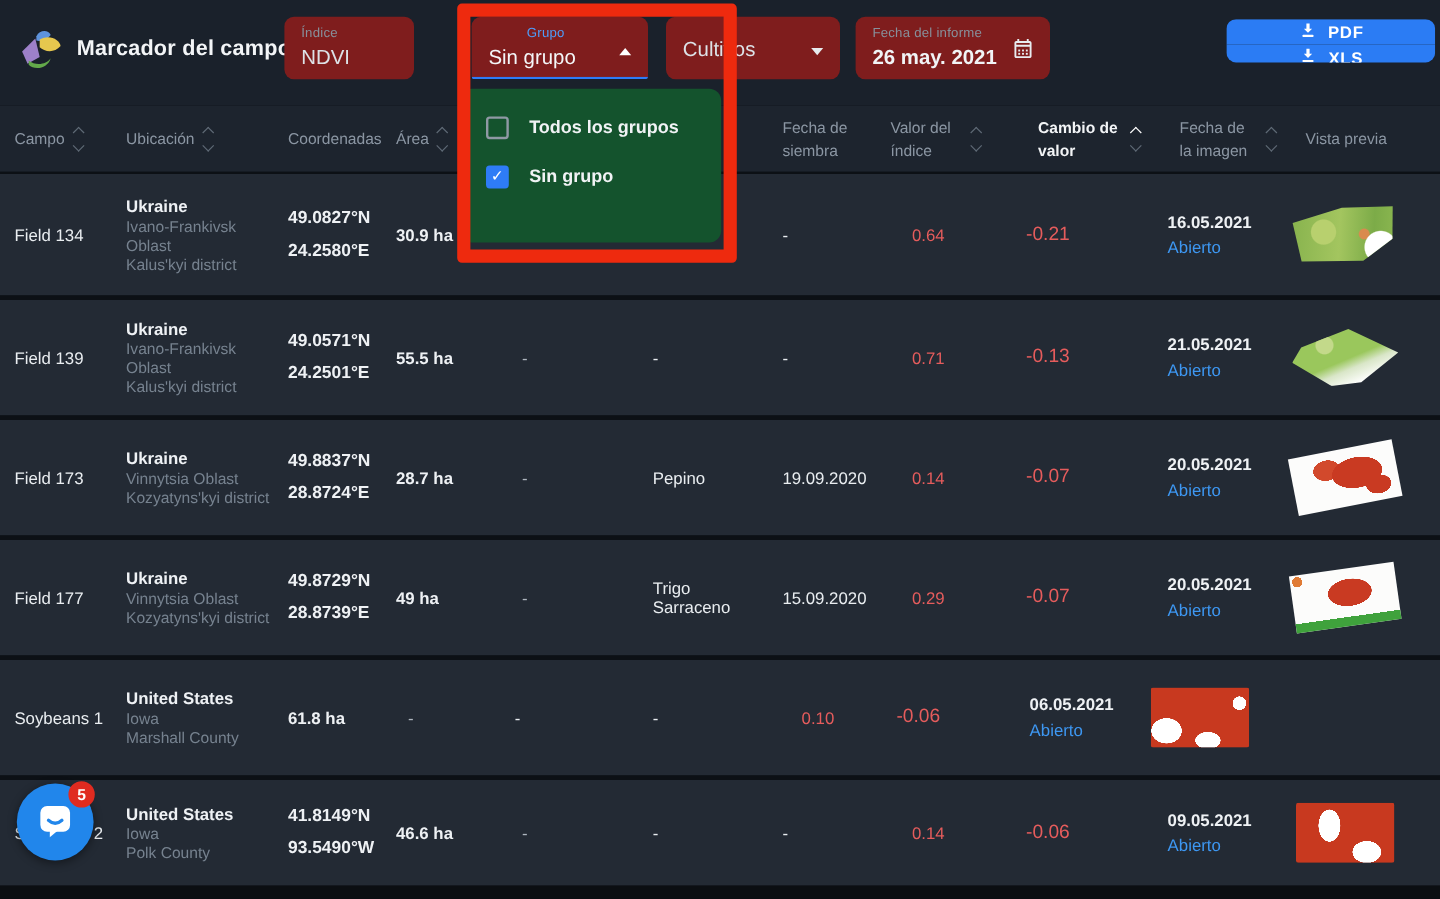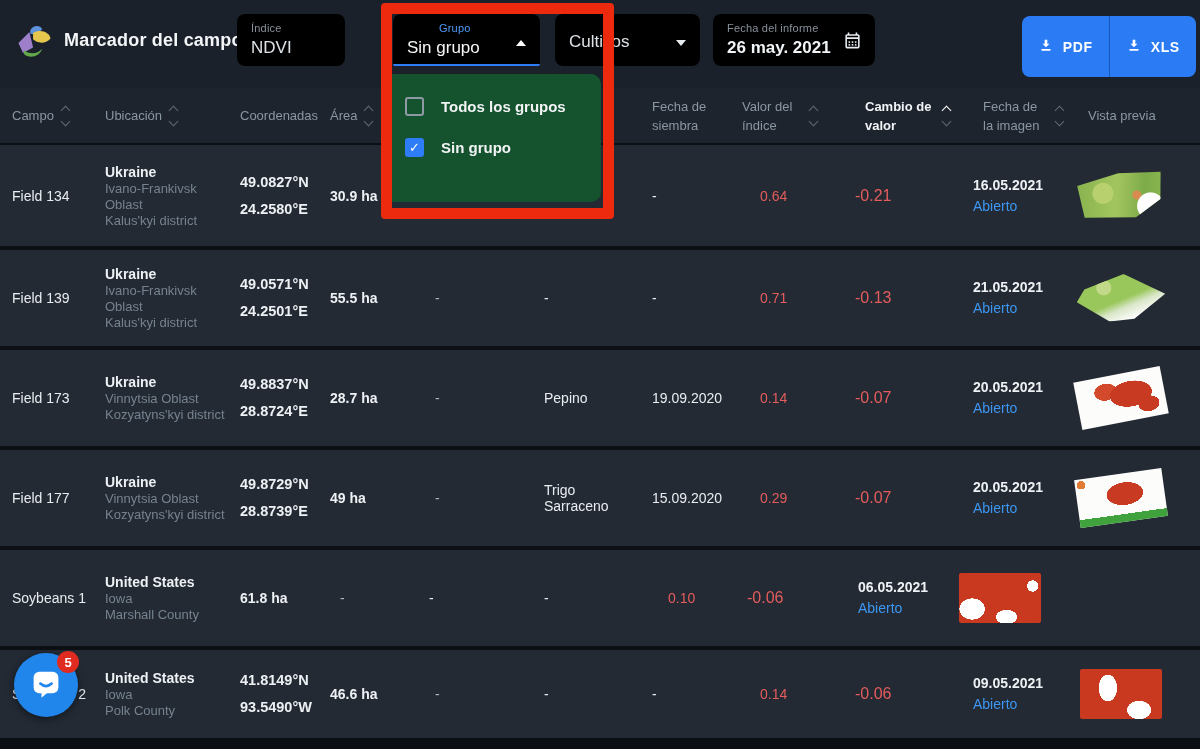--- a/index.html
+++ b/index.html
@@ -2,36 +2,36 @@
 <html><head>
 <meta charset="utf-8">
 <style>
   html,body{margin:0;padding:0;background:#0c1015;font-family:"Liberation Sans","DejaVu Sans",sans-serif;}
   .page{position:relative;width:1200px;height:749px;overflow:hidden;background:#0c1015;}
 
   
   .topbar{position:absolute;left:0;top:0;width:1200px;height:88px;background:#1a212b;z-index:10;}
   .logo{position:absolute;left:12px;top:21px;width:44px;height:44px;}
   .title{position:absolute;left:64px;top:30px;margin:0;font-size:18px;font-weight:700;color:#f3f5f7;letter-spacing:.2px;}
-  .sel{position:absolute;top:14px;height:52px;background:#000000;border-radius:8px;box-sizing:border-box;padding:8px 14px;}
+  .sel{position:absolute;top:14px;height:52px;background:#7f1d1d;border-radius:8px;box-sizing:border-box;padding:8px 14px;}
   .sel-label{font-size:11px;color:#87909b;letter-spacing:.2px;line-height:13px;}
   .sel-value{font-size:17px;color:#dde2e7;line-height:24px;margin-top:1px;}
   .sel-index{left:237px;width:108px;}
   .sel-group{left:393px;width:147px;border-bottom:2px solid #2e7cf6;border-radius:8px 8px 2px 2px;}
   .sel-group .sel-label{color:#4f9cf8;margin-left:32px;}
   .sel-group .sel-value{color:#f4f6f8;}
   .tri{position:absolute;right:14px;top:26px;width:0;height:0;border-left:5px solid transparent;border-right:5px solid transparent;}
   .tri.up{border-bottom:6px solid #fff;}
   .tri.down{border-top:6px solid #e7ebee;}
   .sel-crops{left:555px;width:145px;}
   .sel-crops .sel-value{margin-top:8px;}
   .sel-date{left:713px;width:162px;}
   .sel-date .sel-value{font-weight:700;color:#f1f4f6;}
   .cal-icon{position:absolute;right:13px;top:17px;}
-  .dl-group{position:absolute;left:1022px;top:16px;width:174px;height:61px;display:flex;border-radius:8px;overflow:hidden;}
+  .dl-group{position:absolute;left:1022px;top:16px;width:174px;height:36px;display:flex;border-radius:8px;overflow:hidden;flex-direction:column;}
   .dl-btn{flex:1;border:0;background:#2b7cf4;color:#fff;font-family:inherit;font-size:14px;font-weight:700;letter-spacing:.6px;display:flex;align-items:center;justify-content:center;gap:9px;cursor:pointer;}
   .dl-divider{width:1px;background:#1659bd;}
 
   
   .thead{position:absolute;left:0;top:88px;width:1200px;height:57px;background:#1d242e;display:grid;grid-template-columns:100px 135px 90px 95px 115px 108px 92px 108px 115px 105px 137px;align-items:center;border-bottom:2px solid #0c1015;box-sizing:border-box;z-index:5;}
   .hc{display:flex;align-items:center;gap:8px;font-size:13px;line-height:19px;color:#8b96a3;box-sizing:border-box;}
   .ht{display:inline-block;}
   .h-campo{padding-left:12px;}
   .h-ubic{padding-left:5px;}
   .h-coord{padding-left:5px;}

